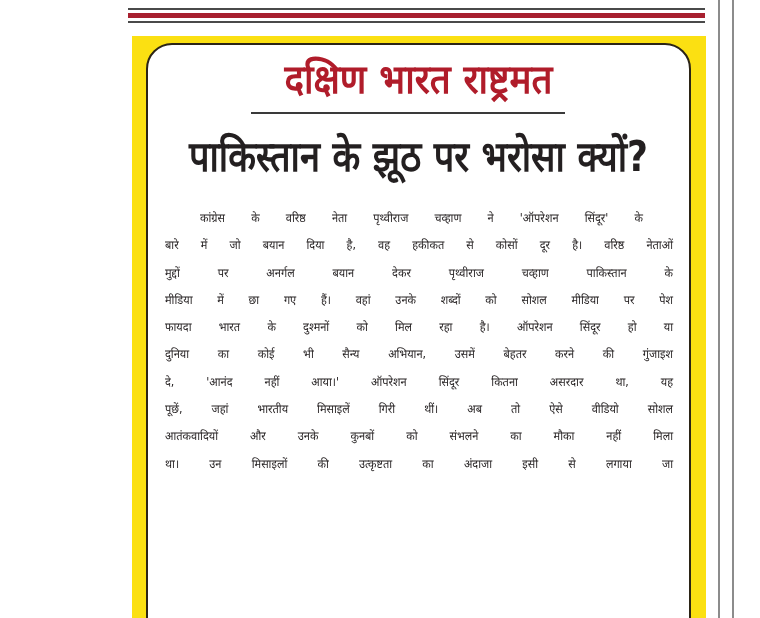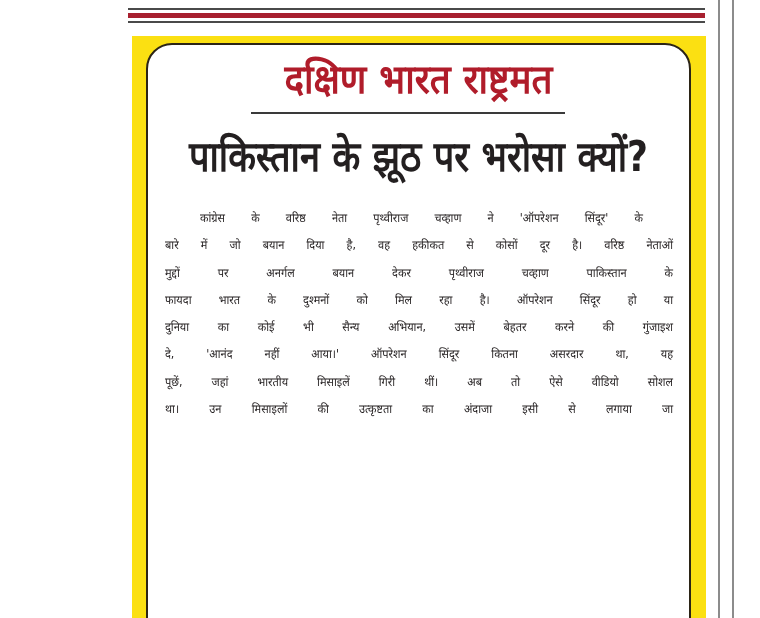--- a/index.html
+++ b/index.html
@@ -141,18 +141,20 @@
 
 <div class="masthead">दक्षिण भारत राष्ट्रमत</div>
 <div class="masthead-rule"></div>
 
 <div class="headline">पाकिस्तान के झूठ पर भरोसा क्यों?</div>
 
 <div class="body-text">
   <div class="line indent"><span class="line-inner">कांग्रेस के वरिष्ठ नेता पृथ्वीराज चव्हाण ने 'ऑपरेशन सिंदूर' के</span></div>
   <div class="line"><span class="line-inner">बारे में जो बयान दिया है, वह हकीकत से कोसों दूर है। वरिष्ठ नेताओं</span></div>
   <div class="line"><span class="line-inner">मुद्दों पर अनर्गल बयान देकर पृथ्वीराज चव्हाण पाकिस्तान के</span></div>
+  <div class="line"><span class="line-inner">मीडिया में छा गए हैं। वहां उनके शब्दों को सोशल मीडिया पर पेश</span></div>
   <div class="line"><span class="line-inner">फायदा भारत के दुश्मनों को मिल रहा है। ऑपरेशन सिंदूर हो या</span></div>
   <div class="line"><span class="line-inner">दुनिया का कोई भी सैन्य अभियान, उसमें बेहतर करने की गुंजाइश</span></div>
   <div class="line"><span class="line-inner">दे, 'आनंद नहीं आया।' ऑपरेशन सिंदूर कितना असरदार था, यह</span></div>
   <div class="line"><span class="line-inner">पूछें, जहां भारतीय मिसाइलें गिरी थीं। अब तो ऐसे वीडियो सोशल</span></div>
+  <div class="line"><span class="line-inner">आतंकवादियों और उनके कुनबों को संभलने का मौका नहीं मिला</span></div>
   <div class="line"><span class="line-inner">था। उन मिसाइलों की उत्कृष्टता का अंदाजा इसी से लगाया जा</span></div>
 </div>
 
 </body></html>

